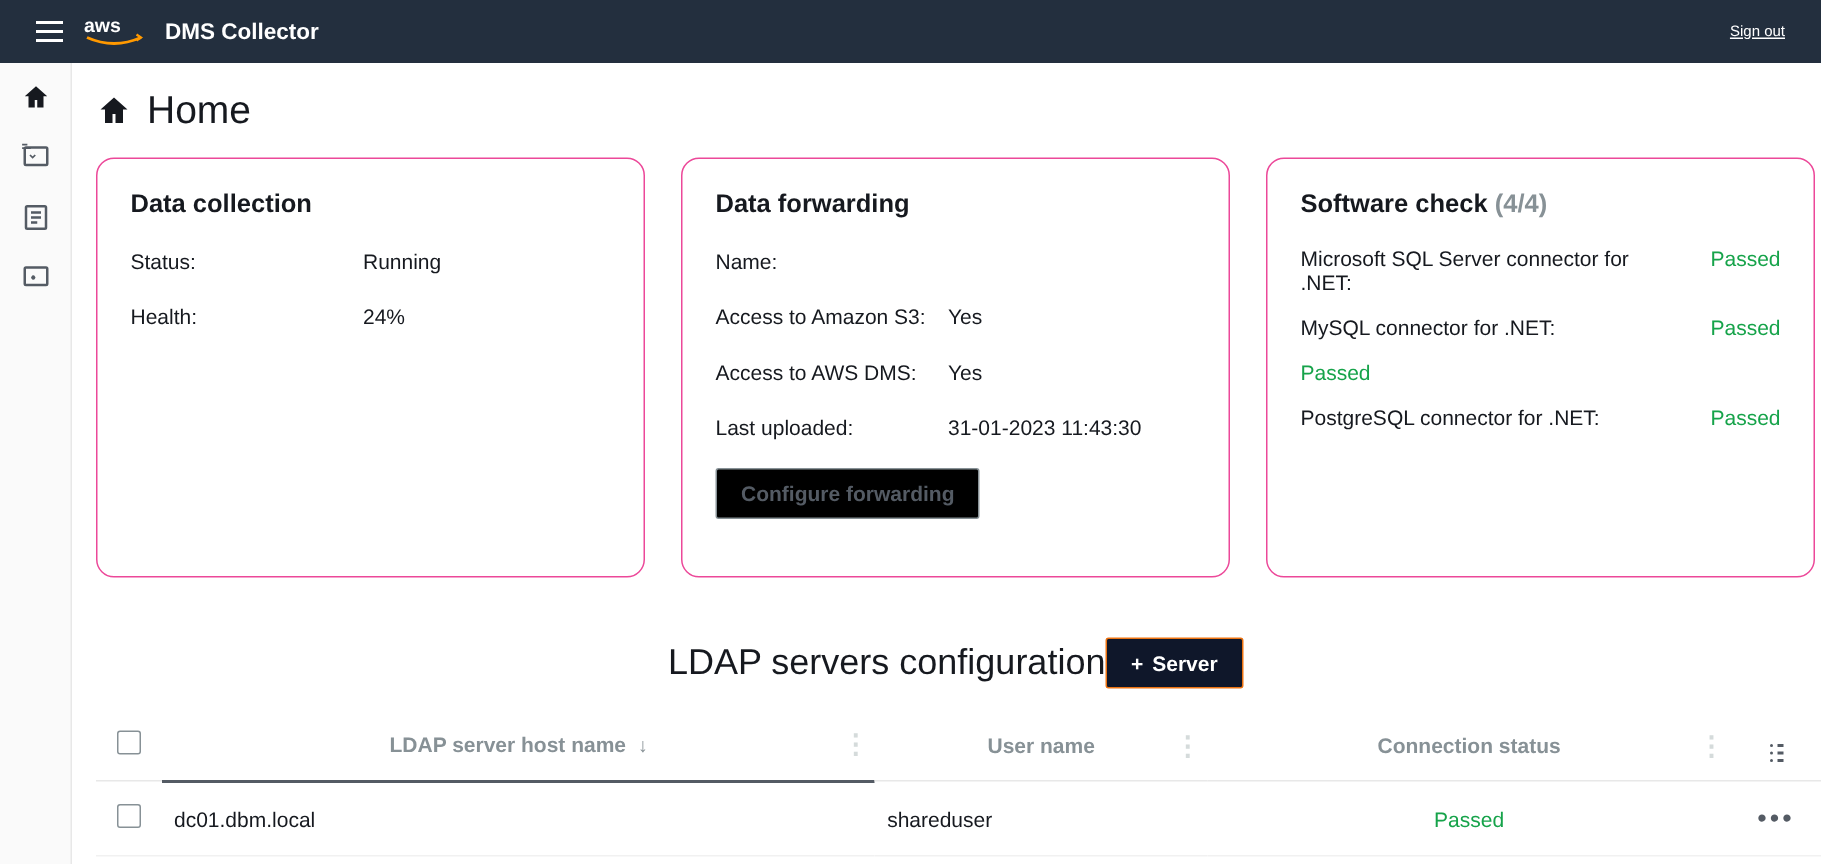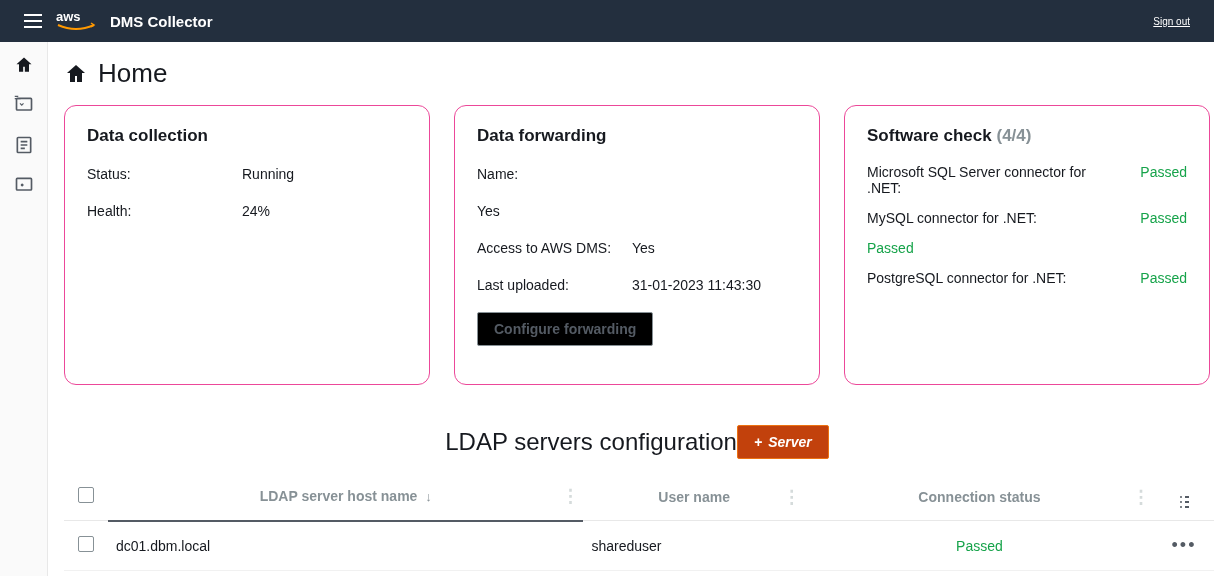--- a/index.html
+++ b/index.html
@@ -23,21 +23,21 @@
 .card h2 { font-size: 17px; font-weight: 700; margin-bottom: 18px; }
 .kv-row { display: flex; margin-bottom: 16px; line-height: 1.5; }
 .kv-row .k { width: 155px; flex-shrink: 0; color: #16191f; }
 .kv-row .v { flex: 1; color: #16191f; }
 .green { color: #16a34a; }
 .sw-title-count { color: #879196; font-weight: 700; }
 .sw-row { display: flex; justify-content: space-between; margin-bottom: 14px; }
 .sw-row .name { flex: 1; padding-right: 20px; }
 .sw-row .status { color: #16a34a; }
 .btn { display: inline-block; border: 1px solid #879196; background: #000000; color: #545b64; padding: 8px 16px; border-radius: 2px; font-weight: 600; cursor: pointer; font-size: 14px; }
-.btn-primary { background: #c2410c; border-color: #ec7211; color: #fff; font-style: italic; }
+.btn-primary { background: #0f172a; border-color: #ec7211; color: #fff; }
 .section-header { display: flex; justify-content: center; align-items: center; margin: 40px 4px 14px 4px; }
 .section-header h2 { font-size: 24px; font-weight: 400; }
 .btn-primary .plus { font-weight: 700; margin-right: 6px; }
 .table { width: calc(100% - 4px); border-collapse: collapse; margin-left: 4px; }
 .table thead th { color: #879196; font-weight: 600; font-size: 14px; text-align: center; padding: 12px 8px; border-bottom: 1px solid #e8e8e8; position: relative; }
 .table thead th:first-child { width: 44px; border-bottom: 1px solid #e8e8e8; }
 .table thead th.sorted { border-bottom: 2px solid #545b64; }
 .col-actions-th { width: 60px; }
 .table tbody td { padding: 14px 8px; border-bottom: 1px solid #f1f1f1; vertical-align: middle; }
 .table tbody td.c-left { text-align: left; }
@@ -123,20 +123,21 @@
           <div class="v green">24%</div>
         </div>
       </div>
 
       <div class="card">
         <h2>Data forwarding</h2>
         <div class="kv-row">
           <div class="k">Name:</div>
         </div>
         <div class="kv-row">
+          <div class="k">Access to Amazon S3:</div>
           <div class="v green">Yes</div>
         </div>
         <div class="kv-row">
           <div class="k">Access to AWS DMS:</div>
           <div class="v green">Yes</div>
         </div>
         <div class="kv-row">
           <div class="k">Last uploaded:</div>
           <div class="v">31-01-2023 11:43:30</div>
         </div>

